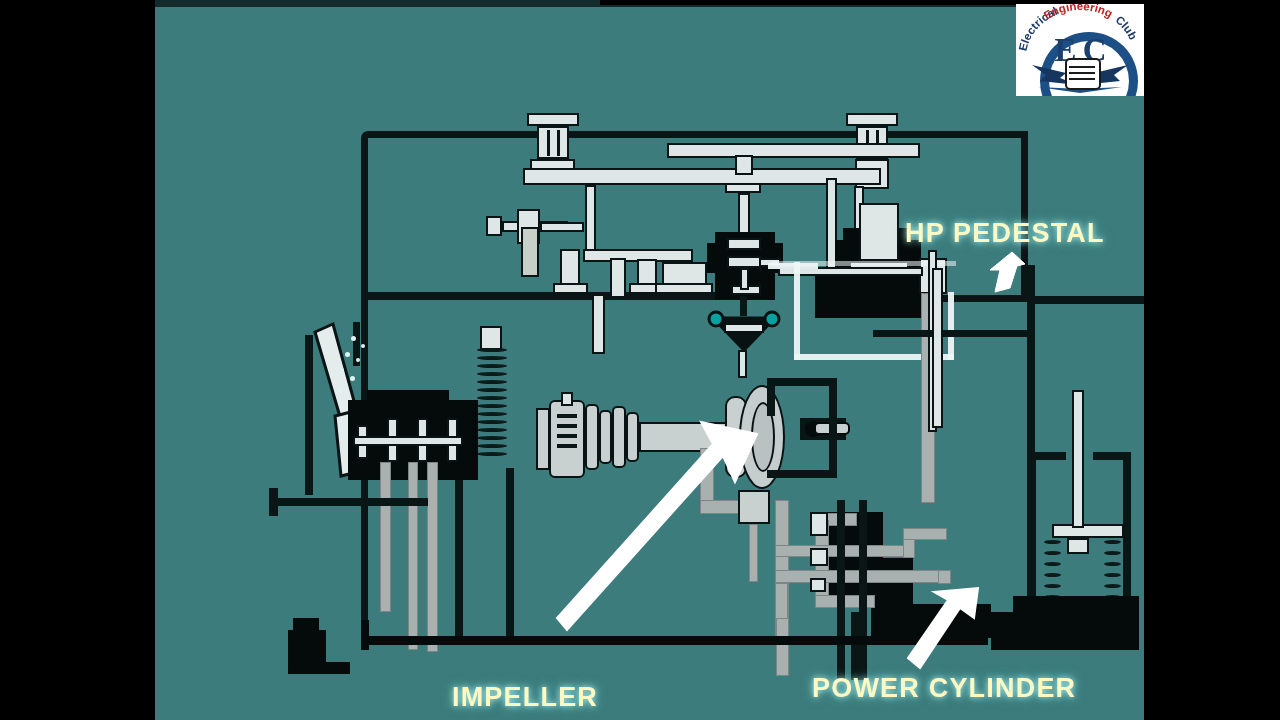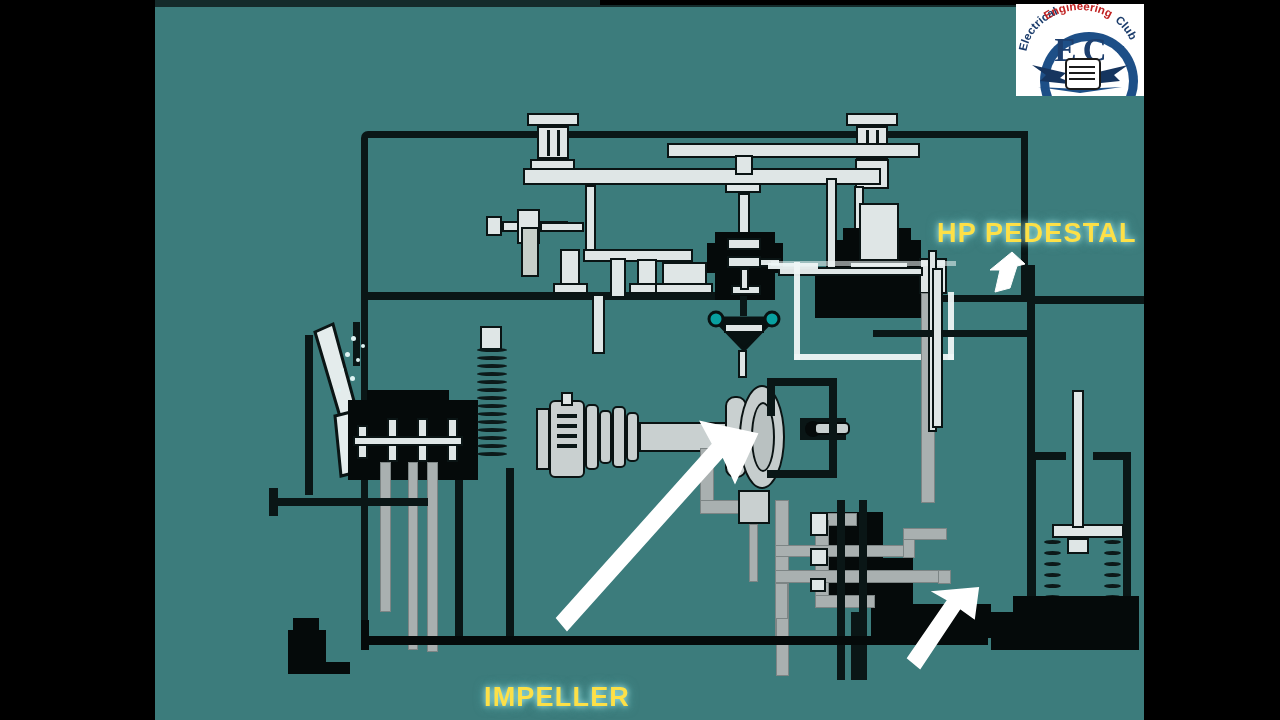--- a/index.html
+++ b/index.html
@@ -19,25 +19,25 @@
   
   .blk{position:absolute;background:#050a0a;}            
   .pipe{position:absolute;background:#dfe6e6;border:2px solid #0a1414;box-sizing:border-box;}
   .gpipe{position:absolute;background:#a9b0b0;border:1px solid #7d8585;box-sizing:border-box;}
   .wpipe{position:absolute;background:#eef6f6;}
   .dkline{position:absolute;background:#0a1616;}
   .sil{position:absolute;background:#c9d0d0;border:2px solid #0a1313;box-sizing:border-box;}
 
   
   .label{
-    position:absolute;color:#fde047;
+    position:absolute;color:#fef9c3;
     font-family:"Liberation Sans",sans-serif;
     font-size:27px;font-weight:700;letter-spacing:1.2px;
     text-shadow:0 0 6px rgba(190,255,255,.85),0 0 12px rgba(120,230,230,.55);
-    white-space:pre;line-height:1.12;margin-left:32px;
+    white-space:pre;line-height:1.12;
   }
   .label.center{text-align:center;}
 
   
   .arrowsvg{position:absolute;overflow:visible;}
 
   
   #logo{
     position:absolute;left:1016px;top:4px;width:128px;height:92px;
     background:#fff;overflow:hidden;
@@ -325,20 +325,21 @@
       <svg class="arrowsvg" style="left:745px;top:584px;width:90px;height:90px;">
         <polygon points="78,4 74,34 60,24 20,84 8,74 48,16 34,8" fill="#ffffff" stroke="#ffffff" stroke-width="2"></polygon>
       </svg>
 
     </div>
 
     <div class="label" style="left:750px;top:218px;">HP PEDESTAL</div>
 
     <div class="label center" style="left:235px;top:682px;width:270px;text-align:center;">IMPELLER</div>
 
+    <div class="label" style="left:657px;top:673px;">POWER CYLINDER</div>
 
   </div>
 
   <div id="logo">
     <svg class="arc" viewBox="0 0 128 56">
       <defs>
         <path id="arcpath" d="M 10,54 A 54,48 0 0 1 118,54" fill="none"></path>
       </defs>
       <text font-family="Liberation Sans, sans-serif" font-size="11.5" font-weight="bold" fill="#1b3c6b">
         <textPath href="#arcpath" startOffset="4%">Electrical </textPath>

